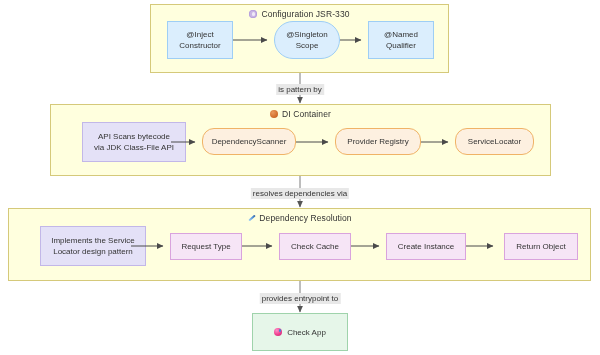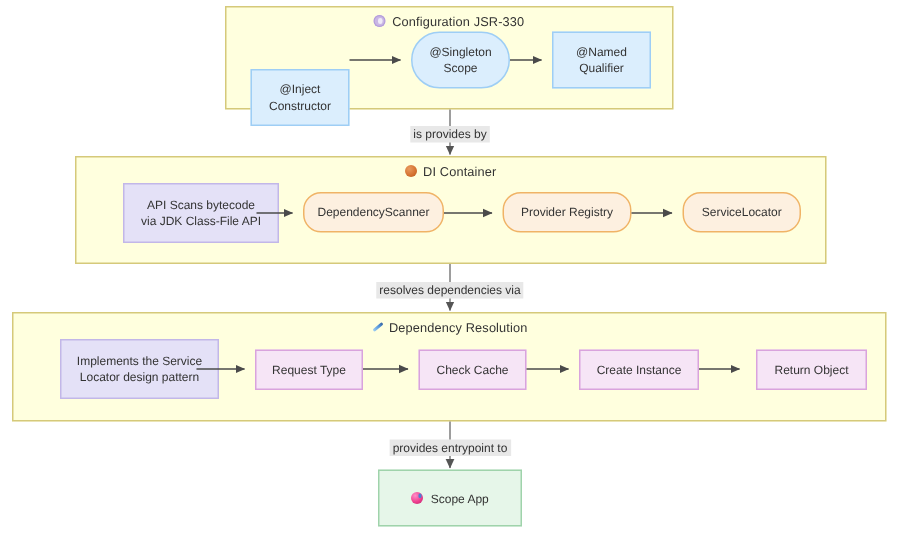--- a/index.html
+++ b/index.html
@@ -161,37 +161,37 @@
 
 <div id="canvas">
 
   <div class="group" style="left:150px; top:4px; width:299px; height:69px;">
     <div class="group-title">
       <span class="gicon gear"></span>
       <span>Configuration JSR-330</span>
     </div>
   </div>
 
-  <div class="node n-blue" style="left:167px; top:21px; width:66px; height:38px;margin-top:25px;">
+  <div class="node n-blue" style="left:167px; top:21px; width:66px; height:38px;">
     <span>@Inject
 Constructor</span>
   </div>
 
   <div class="node n-blue" style="left:274px; top:21px; width:66px; height:38px;border-radius:19px;">
     <span>@Singleton
 Scope</span>
   </div>
 
   <div class="node n-blue" style="left:368px; top:21px; width:66px; height:38px;">
     <span>@Named
 Qualifier</span>
   </div>
 
   <div class="edge-label" style="left:300px; top:84px;">
-    <span>is provides by</span>
+    <span>is pattern by</span>
   </div>
 
   <div class="group" style="left:50px; top:104px; width:501px; height:72px;">
     <div class="group-title">
       <span class="gicon box"></span>
       <span>DI Container</span>
     </div>
   </div>
 
   <div class="node n-purple" style="left:67px; top:122px; width:104px; height:40px;">
@@ -242,21 +242,21 @@
   <div class="node n-pink" style="left:504px; top:233px; width:74px; height:27px;">
     <span>Return Object</span>
   </div>
 
   <div class="edge-label" style="left:300px; top:293px;">
     <span>provides entrypoint to</span>
   </div>
 
   <div class="node n-green with-icon" style="left:252px; top:313px; width:96px; height:38px;">
     <span class="gicon ball"></span>
-    <span>Scope App</span>
+    <span>Check App</span>
   </div>
 
   <svg class="wires" viewBox="0 0 600 355">
     <defs>
       <marker id="ah" markerWidth="7" markerHeight="7" refX="6" refY="3.5" orient="auto">
         <path d="M0,0.6 L6.4,3.5 L0,6.4 z" fill="#4a4a4a"></path>
       </marker>
       <marker id="ahv" markerWidth="7" markerHeight="7" refX="6" refY="3.5" orient="auto">
         <path d="M0,0.6 L6.4,3.5 L0,6.4 z" fill="#555555"></path>
       </marker>

